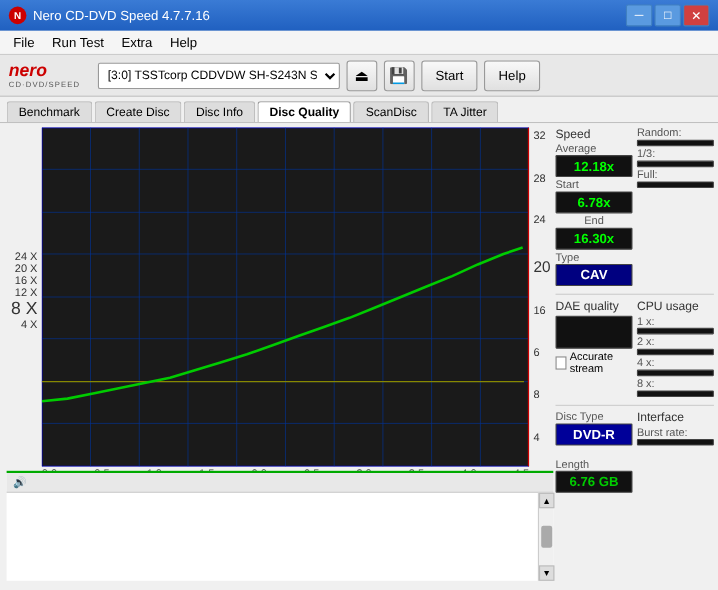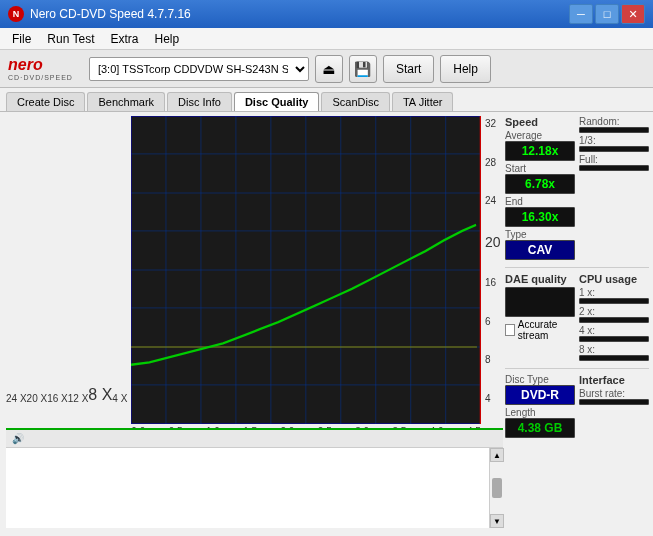--- a/index.html
+++ b/index.html
@@ -141,21 +141,21 @@
     
     .right-panel {
       width: 150px;
       padding: 4px 4px 4px 2px;
       display: flex;
       flex-direction: column;
       gap: 2px;
     }
     .panel-label {
       font-size: 11px;
-      font-weight: bold;
+      font-weight: normal;
       color: #333;
       margin-bottom: 2px;
     }
     .panel-value-box {
       background: #111;
       color: #00ff00;
       font-size: 12px;
       font-weight: bold;
       padding: 2px 4px;
       text-align: center;
@@ -214,34 +214,34 @@
     </div>
   </div>
   <select class="drive-select"><option>[3:0]  TSSTcorp CDDVDW SH-S243N SB00</option></select>
   <div class="toolbar-icon-btn" title="Eject">⏏</div>
   <div class="toolbar-icon-btn" title="Save">💾</div>
   <div class="toolbar-btn">Start</div>
   <div class="toolbar-btn">Help</div>
 </div>
 
 <div class="tabs">
+  <div class="tab">Benchmark</div>
   <div class="tab">Create Disc</div>
-  <div class="tab">Benchmark</div>
   <div class="tab">Disc Info</div>
   <div class="tab active">Disc Quality</div>
   <div class="tab">ScanDisc</div>
   <div class="tab">TA Jitter</div>
 </div>
 
 <div class="main-content">
 
   <div style="flex:1; display:flex; flex-direction:column; padding: 4px 0 4px 6px; position:relative;">
     <div style="display:flex; flex:1; min-height:0;">
 
-      <div style="display:flex; flex-direction:row; justify-content:center; padding: 8px 4px 20px 0; align-items:flex-end; min-width:32px;">
+      <div style="display:flex; flex-direction:column; justify-content:center; padding: 8px 4px 20px 0; align-items:flex-end; min-width:32px;">
         <span style="font-size:10px;color:#333;">24 X</span>
         <span style="font-size:10px;color:#333;">20 X</span>
         <span style="font-size:10px;color:#333;">16 X</span>
         <span style="font-size:10px;color:#333;">12 X</span>
         <span style="font-size:16px;color:#333;">8 X</span>
         <span style="font-size:10px;color:#333;">4 X</span>
       </div>
 
       <div style="flex:1; position:relative;">
         <svg width="100%" height="100%" viewBox="0 0 380 260" preserveAspectRatio="none" style="display:block;">
@@ -319,21 +319,21 @@
   <div class="right-panel">
 
     <div style="display:flex;gap:4px;">
 
       <div style="flex:1;">
         <div class="panel-label">Speed</div>
         <div style="font-size:10px;color:#555;">Average</div>
         <div class="panel-value-box">12.18x</div>
         <div style="font-size:10px;color:#555;">Start</div>
         <div class="panel-value-box">6.78x</div>
-        <div style="font-size:10px;color:#555;">End</div>
+        <div style="font-size:10px;color:#555;text-align:center;">End</div>
         <div class="panel-value-box">16.30x</div>
         <div style="font-size:10px;color:#555;">Type</div>
         <div class="panel-value-box blue">CAV</div>
       </div>
 
       <div style="flex:1;">
         <div style="font-size:10px;color:#555;">Random:</div>
         <div class="panel-value-box dark"></div>
         <div style="font-size:10px;color:#555;margin-top:2px;">1/3:</div>
         <div class="panel-value-box dark"></div>
@@ -365,22 +365,22 @@
         <div class="panel-value-box dark"></div>
       </div>
     </div>
 
     <div class="divider-line"></div>
 
     <div style="display:flex;gap:4px;">
       <div style="flex:1;">
         <div style="font-size:10px;color:#555;">Disc Type</div>
         <div class="panel-value-box" style="background:#000099;color:white;">DVD-R</div>
-        <div style="font-size:10px;color:#555;margin-top:2px;">Length</div>
-        <div class="panel-value-box" style="background:#111;color:#00cc00;">4.38 GB</div>
+        <div style="font-size:10px;color:#555;margin-top:12px;">Length</div>
+        <div class="panel-value-box" style="background:#111;color:#00cc00;">6.76 GB</div>
       </div>
       <div style="flex:1;">
         <div class="panel-label">Interface</div>
         <div style="font-size:10px;color:#555;">Burst rate:</div>
         <div class="panel-value-box dark"></div>
       </div>
     </div>
 
   </div>
 </div>

